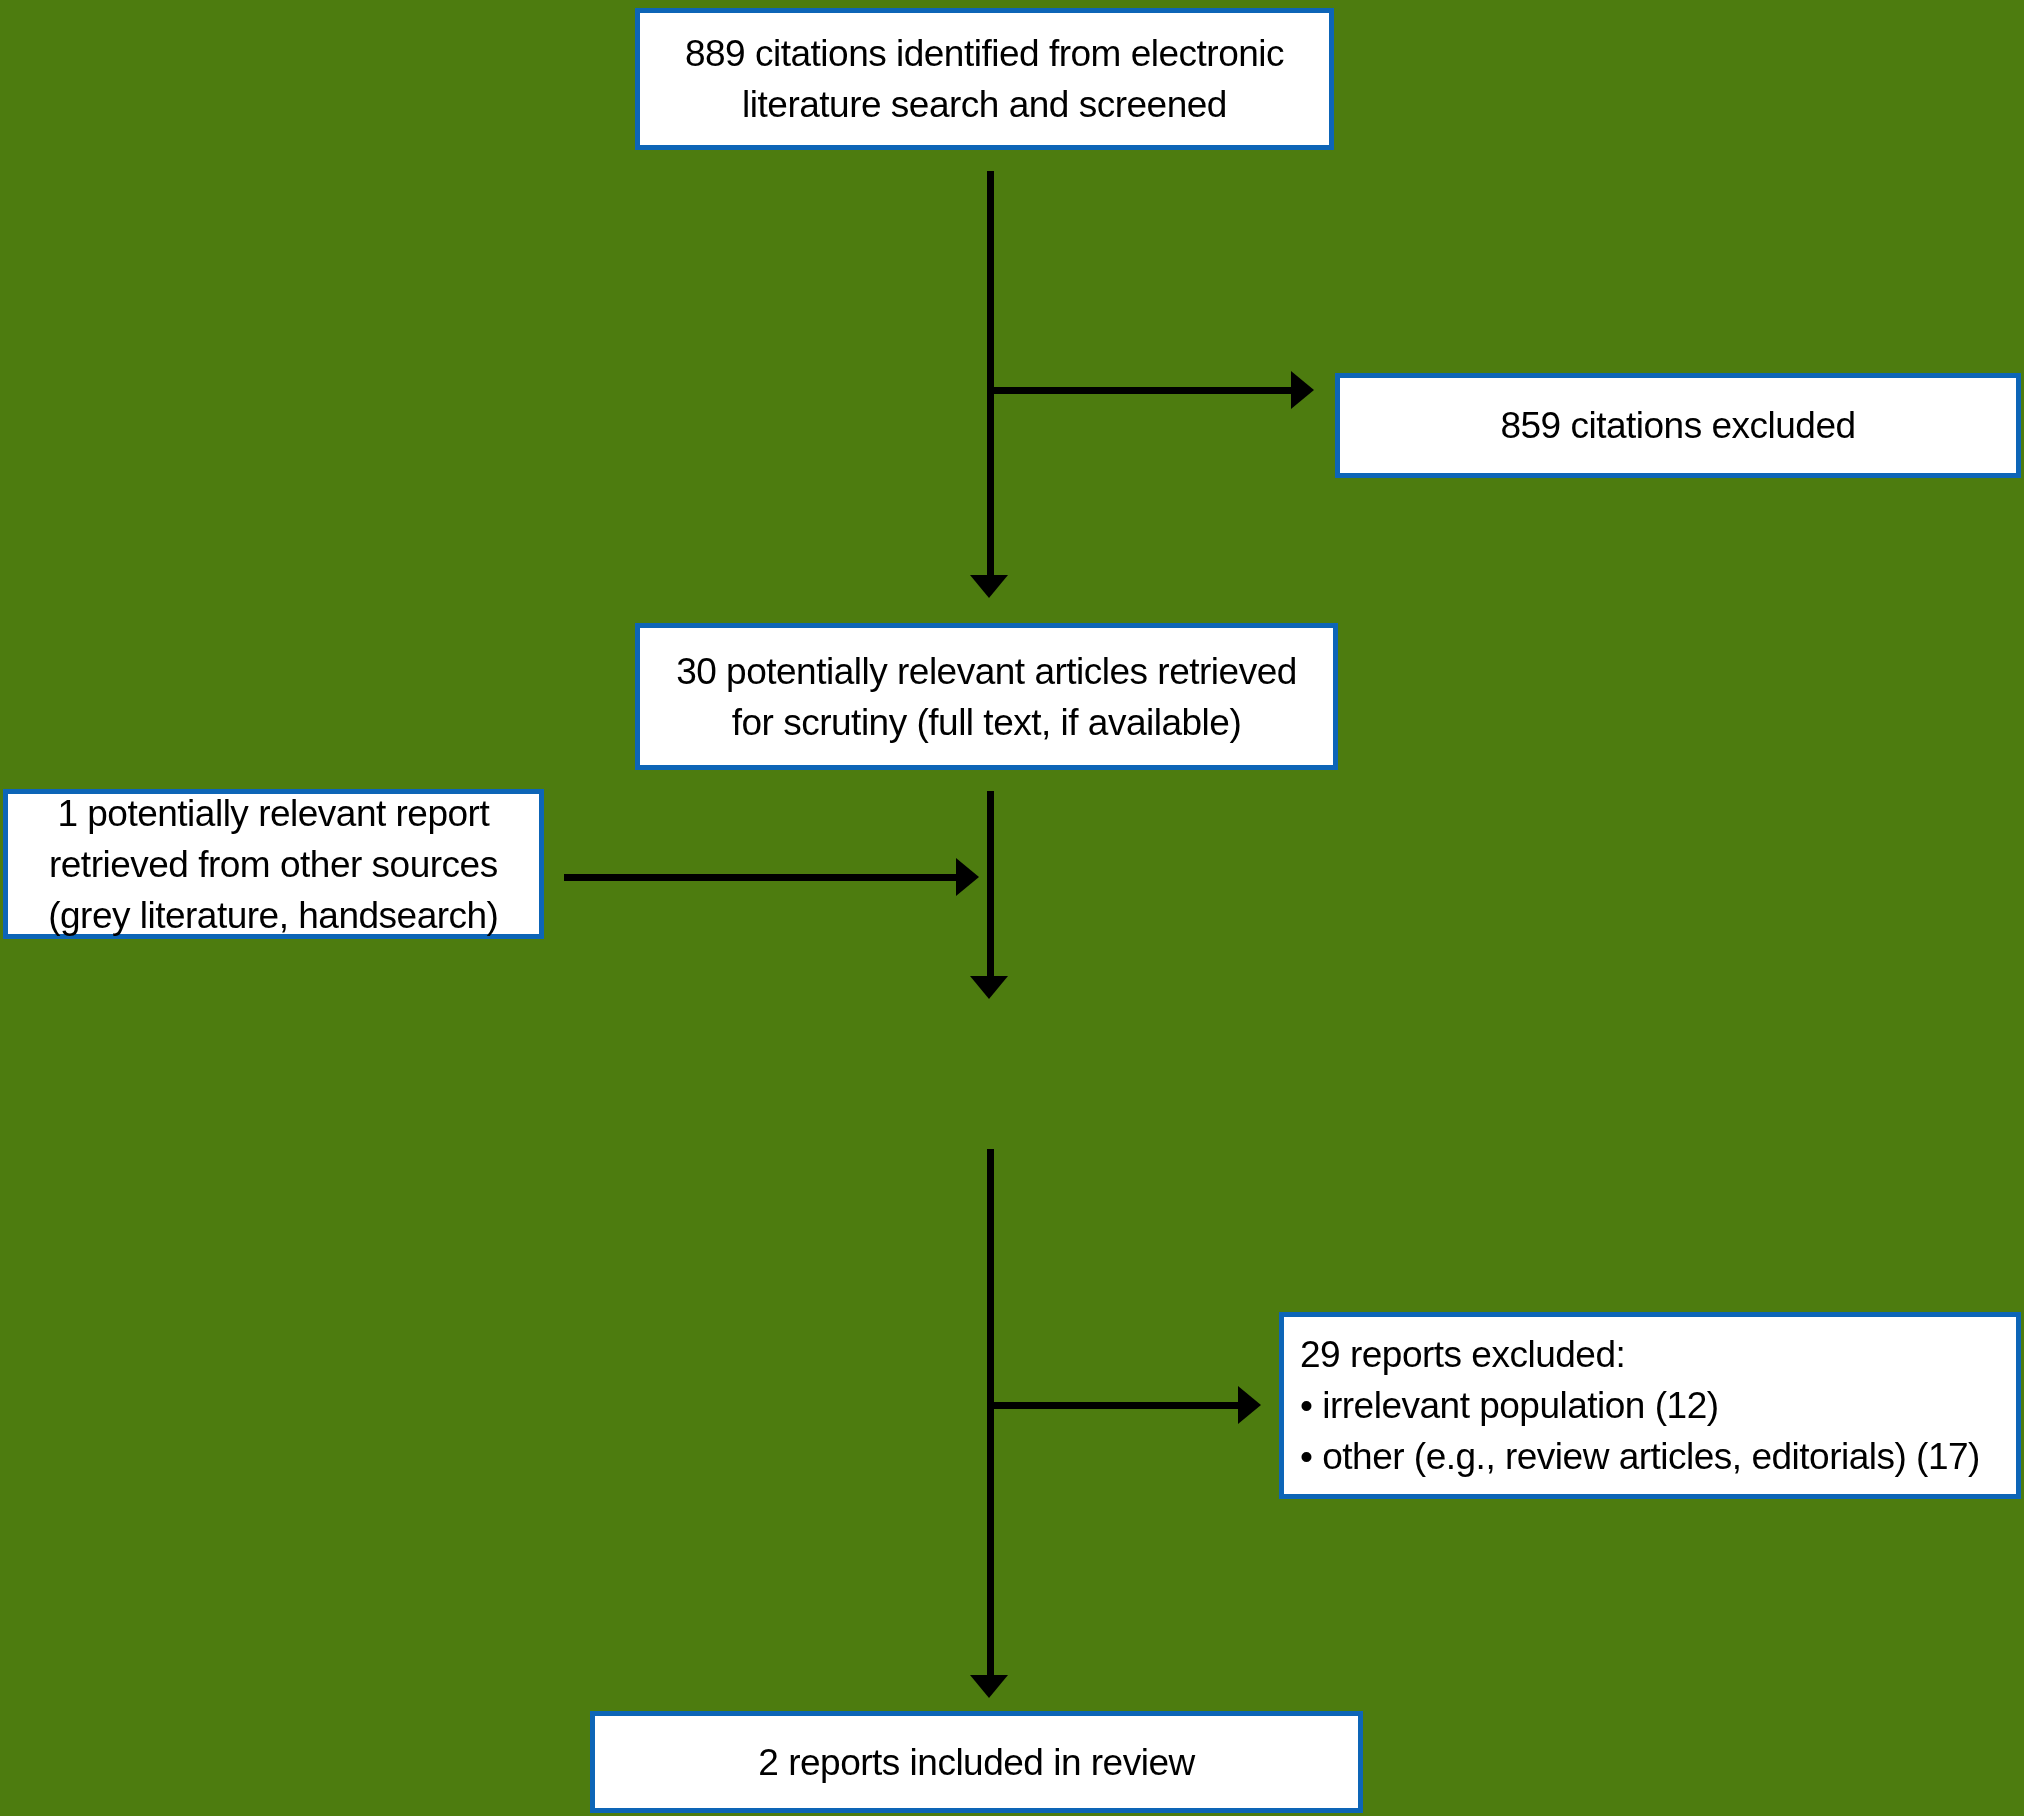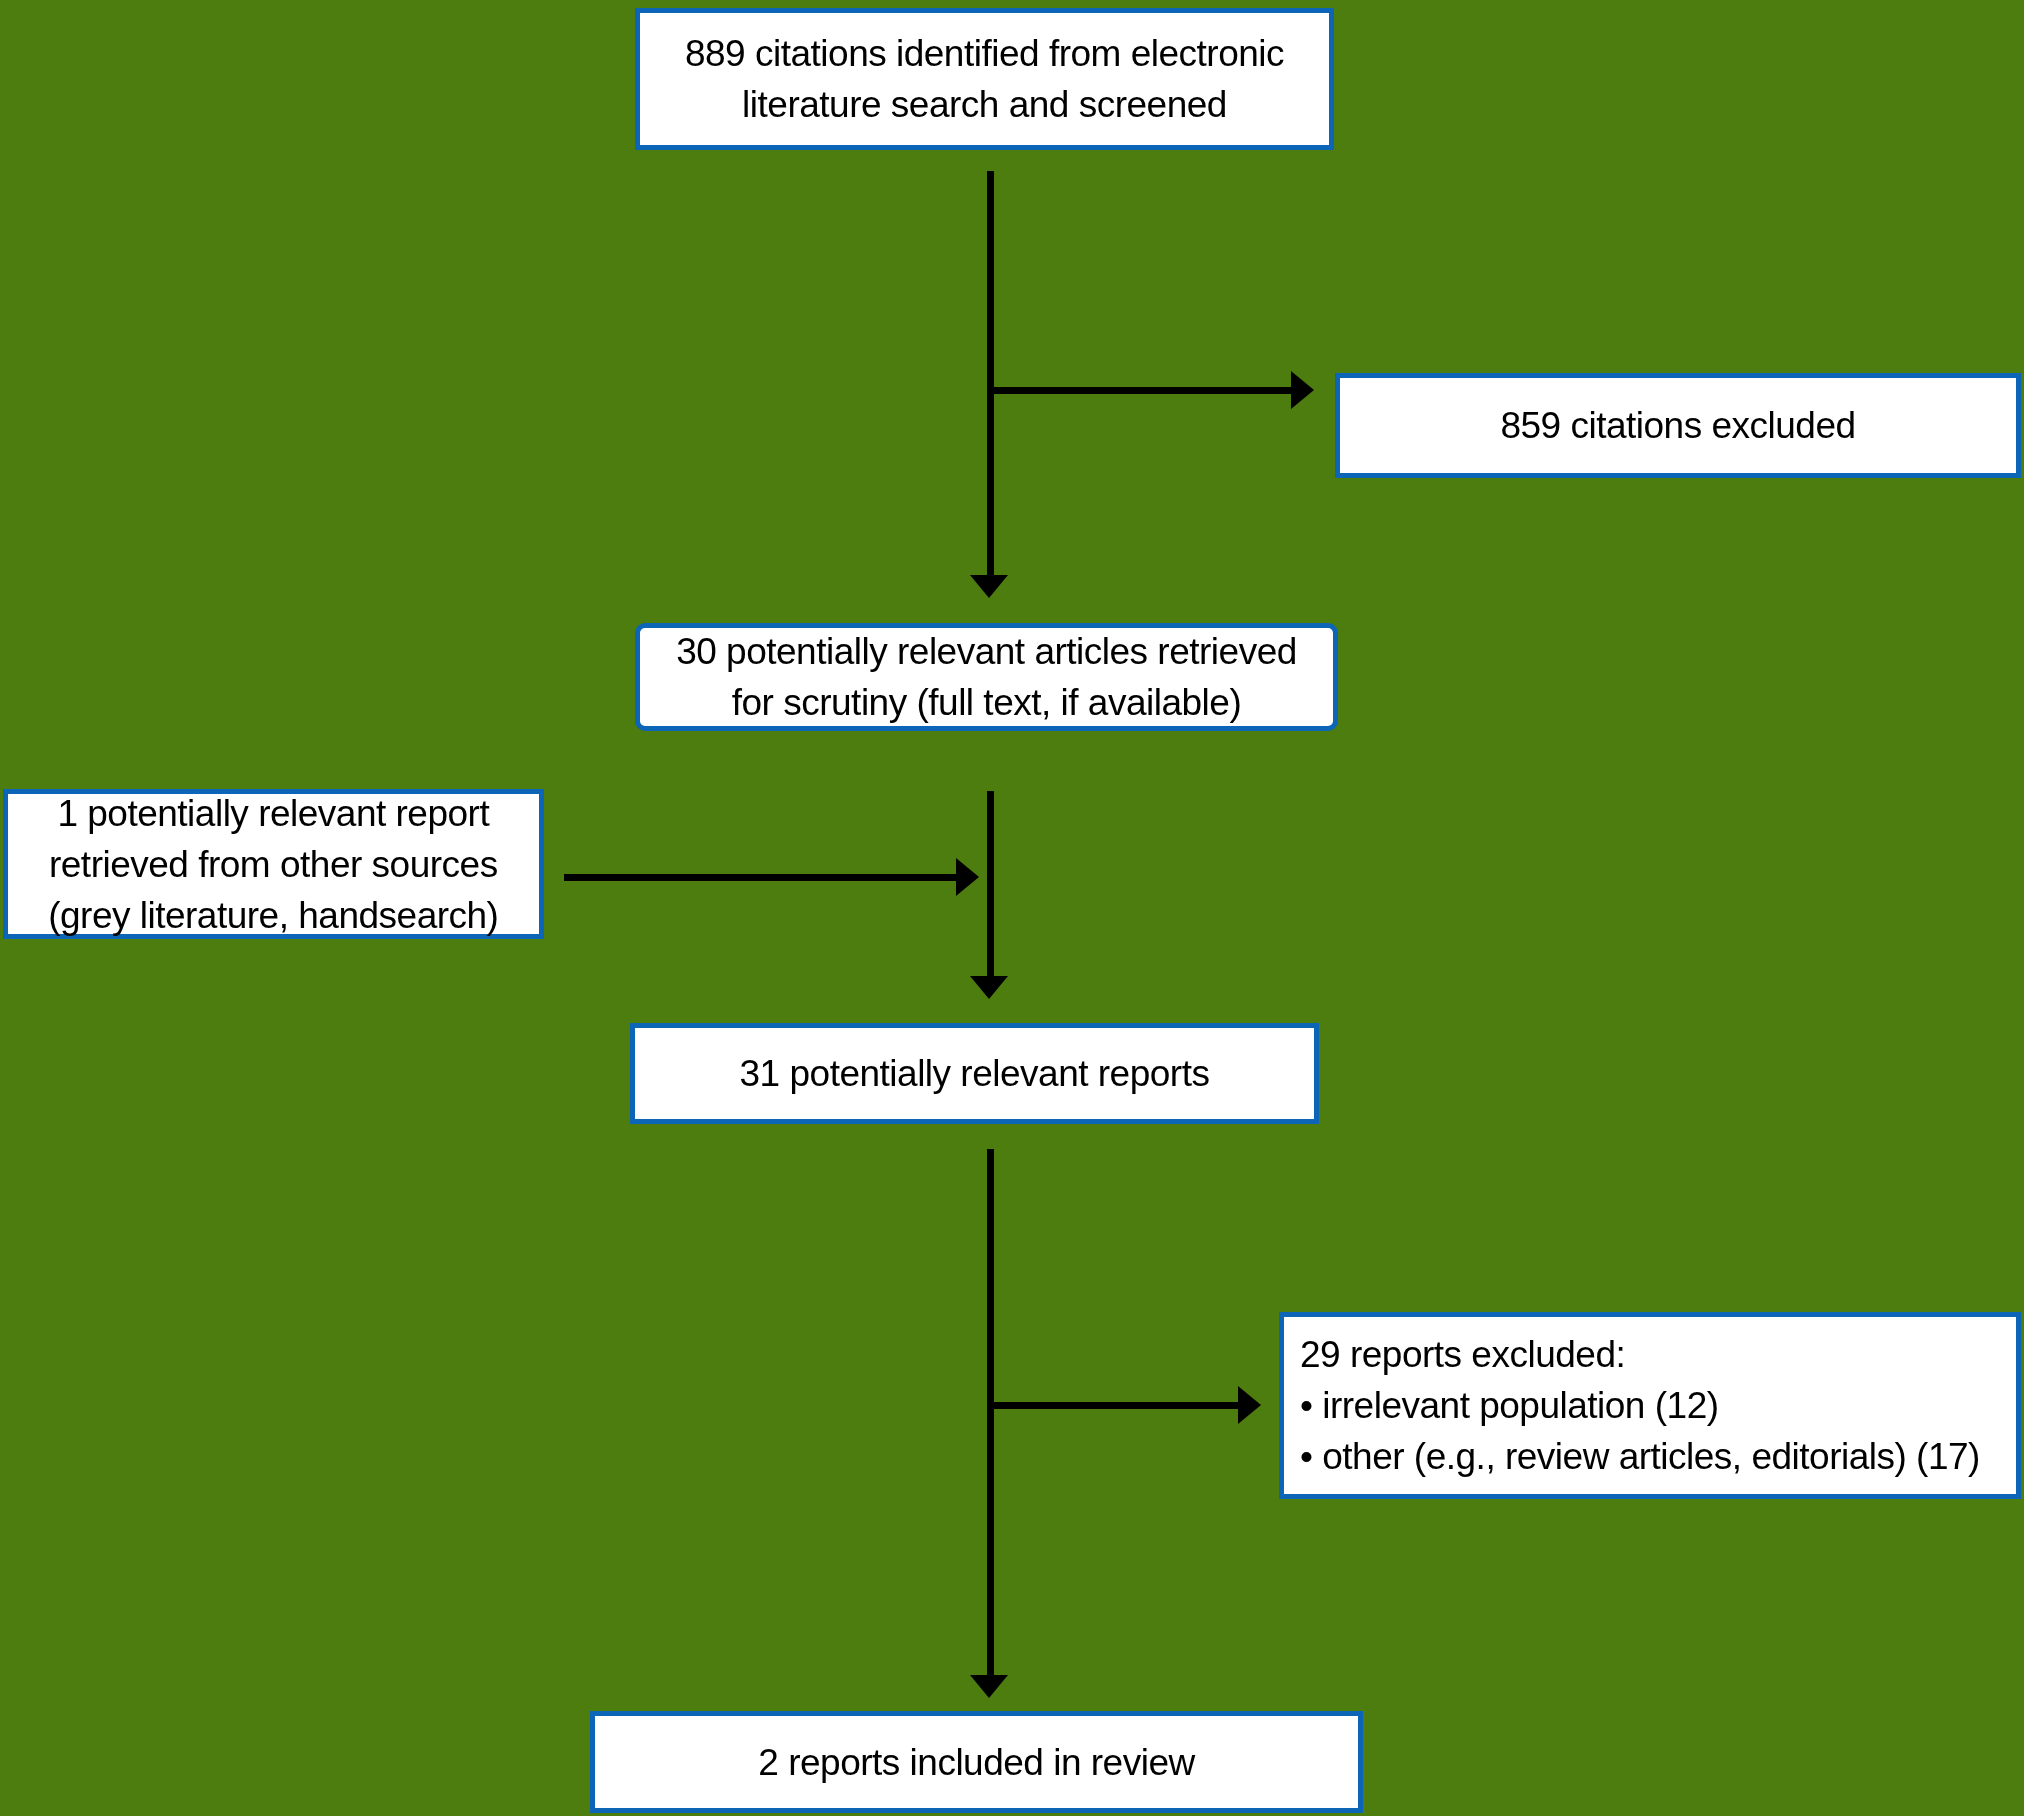--- a/index.html
+++ b/index.html
@@ -70,34 +70,31 @@
 
   <div class="node" style="left:635px; top:7.5px; width:699px; height:142px;">
     <span class="node-text">889 citations identified from electronic
 literature search and screened</span>
   </div>
 
   <div class="node" style="left:1335px; top:337px; width:686px; height:105px;margin-top:36px;">
     <span class="node-text">859 citations excluded</span>
   </div>
 
-  <div class="node" style="left:635px; top:623px; width:703px; height:108px;border-radius:10px;">
+  <div class="node" style="left:635px; top:623px; width:703px; height:147px;">
     <span class="node-text">30 potentially relevant articles retrieved
 for scrutiny (full text, if available)</span>
   </div>
 
   <div class="node" style="left:2.8px; top:789px; width:541px; height:150px;">
     <span class="node-text">1 potentially relevant report
 retrieved from other sources
 (grey literature, handsearch)</span>
   </div>
 
-  <div class="node" style="left:630px; top:1023px; width:689px; height:101px;">
-    <span class="node-text">31 potentially relevant reports</span>
-  </div>
 
   <div class="node left-align" style="left:1279px; top:1312px; width:742px; height:187px;">
     <span class="node-text">29 reports excluded:
 • irrelevant population (12)
 • other (e.g., review articles, editorials) (17)</span>
   </div>
 
   <div class="node" style="left:590px; top:1711px; width:773px; height:102px;">
     <span class="node-text">2 reports included in review</span>
   </div>

